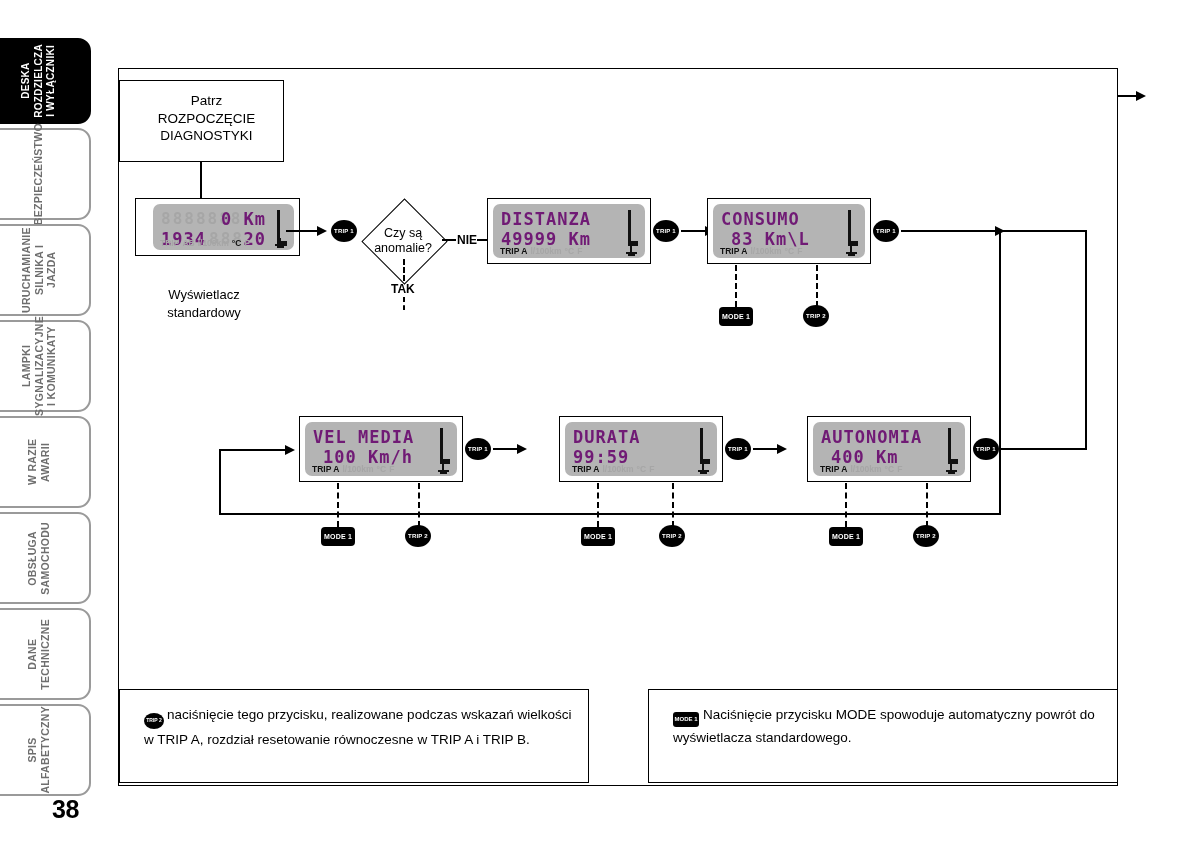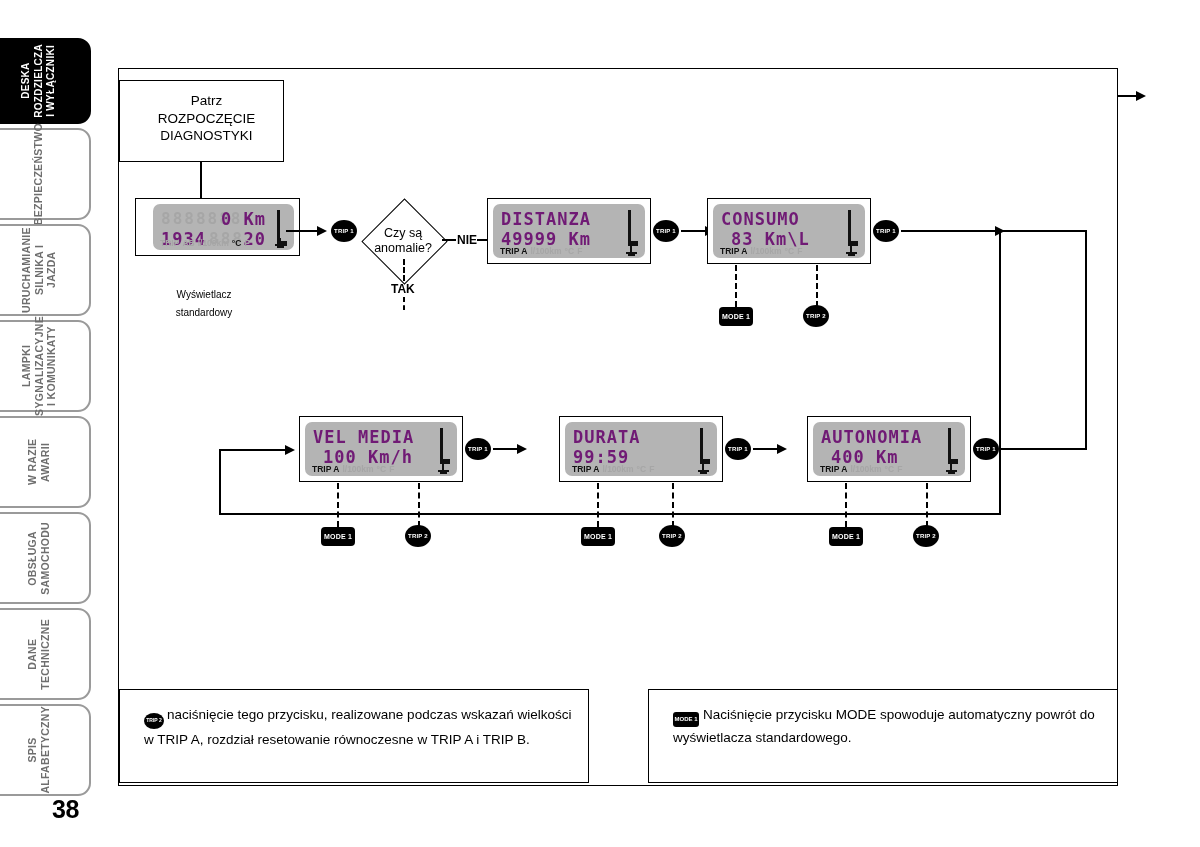--- a/index.html
+++ b/index.html
@@ -129,21 +129,21 @@
   .diamond .shape{
     position:absolute;left:50%;top:50%;width:59px;height:59px;
     margin-left:-29.5px;margin-top:-29.5px;
     border:1.6px solid #000;transform:rotate(45deg);background:#fff;
   }
   .diamond .dtext{
     position:absolute;left:-6px;right:-6px;top:50%;transform:translateY(-50%);
     text-align:center;font-size:12.5px;line-height:14.5px;
   }
 
-  .lbl{position:absolute;font-size:10px;line-height:17.5px;}
+  .lbl{position:absolute;font-size:13px;line-height:17.5px;}
   .lbl.b{font-weight:bold;font-size:12px;}
 </style>
 </head>
 <body>
 
 <div class="page">
 
   <div class="sidebar">
 
     <div class="tab active" style="top:38px;height:86px;">

